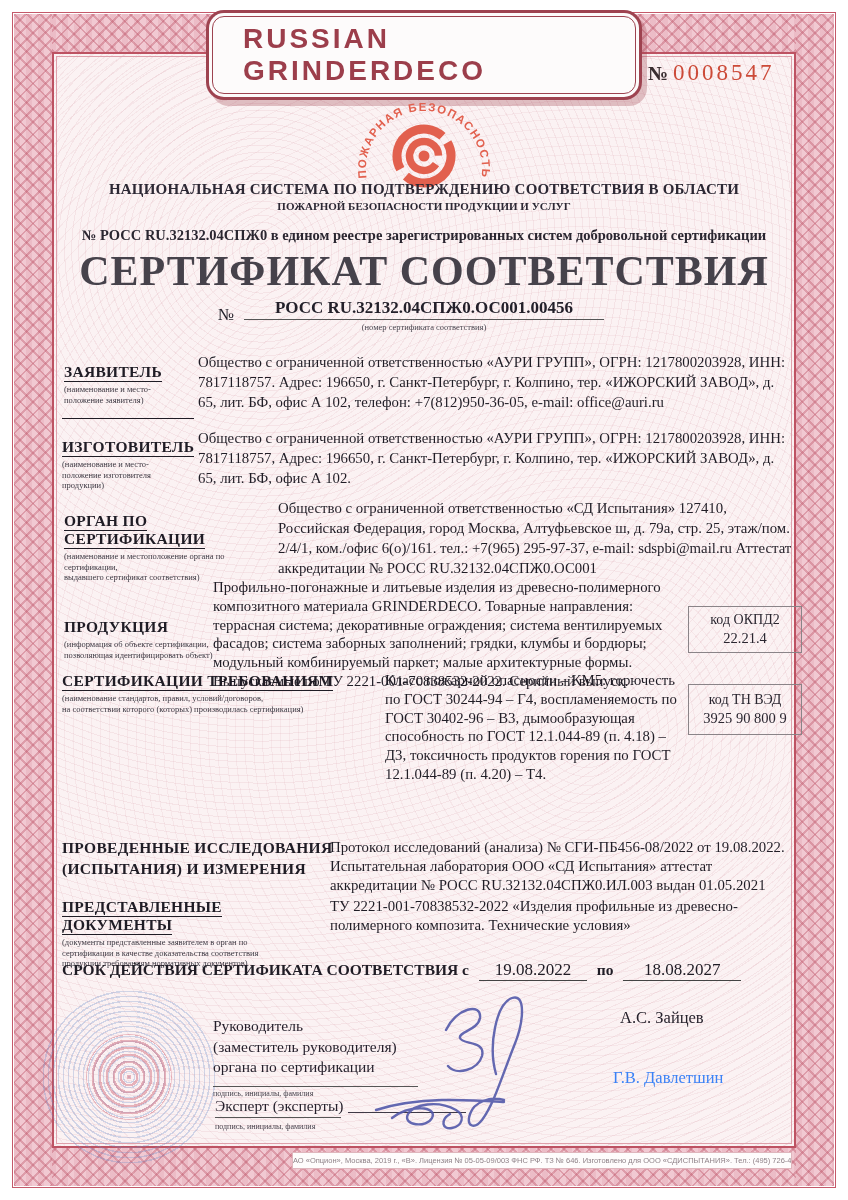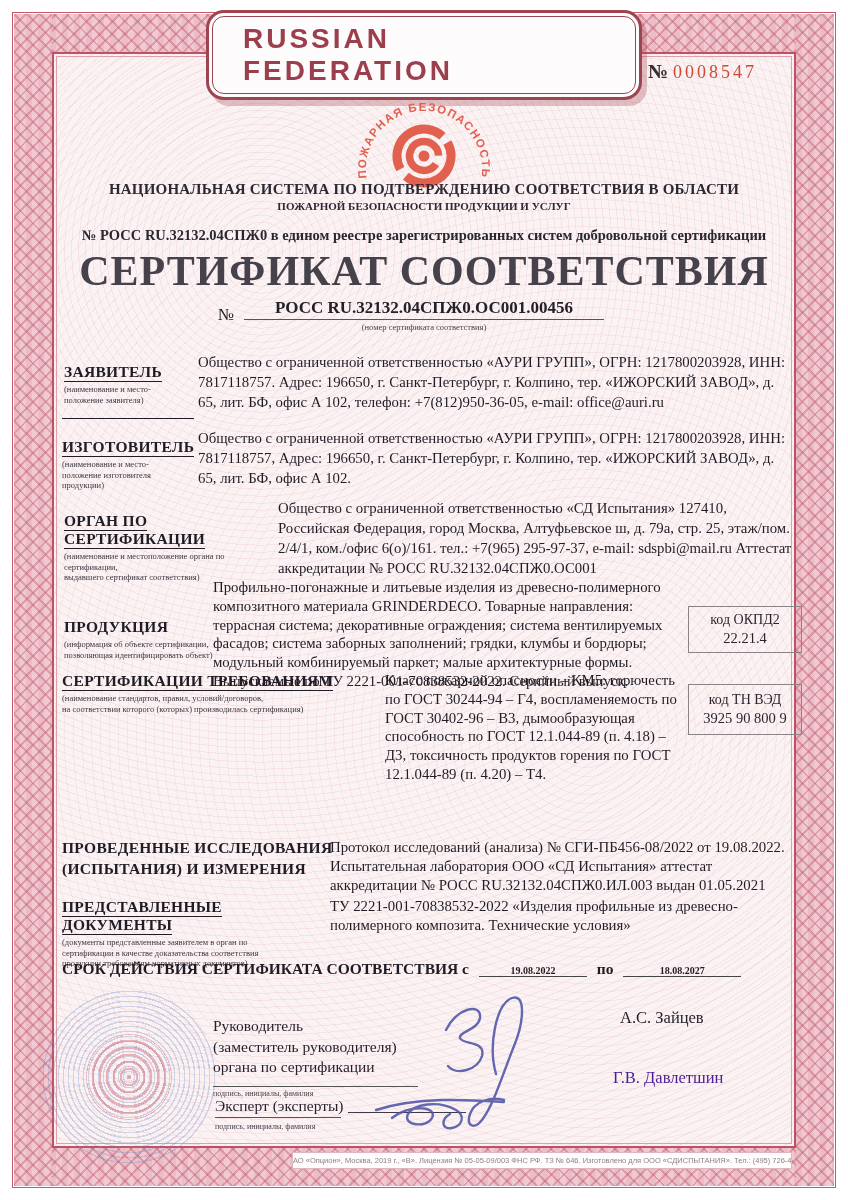--- a/index.html
+++ b/index.html
@@ -31,21 +31,21 @@
 
   
   .country-badge {
     position:absolute; top:16px; left:50%; transform:translateX(-50%);
     background:#fdfbfb; border:1px solid #9e4350; border-radius:12px;
     box-shadow:0 0 0 3px #fdfbfb, 0 0 0 6px #9e4350, 5px 6px 0 6px rgba(158,67,80,.30);
     padding:6px 30px; font-family:"Liberation Sans", sans-serif;
     font-weight:bold; font-size:28px; letter-spacing:3px; color:#9c3e4b;
   }
   .blank-no { position:absolute; top:60px; left:648px; font-size:20px; font-weight:bold; color:#3a2e31; }
-  .blank-no .digits { color:#cc4a38; letter-spacing:3px; font-weight:normal; font-size:18px; }
+  .blank-no .digits { color:#cc4a38; letter-spacing:3px; font-weight:normal; font-size:23px; }
 
   .fs-logo { position:absolute; top:84px; left:344px; }
 
   .sysline1 { position:absolute; top:181px; left:74px; width:700px; text-align:center;
               font-weight:bold; font-size:15px; color:#2c2834; letter-spacing:.2px; }
   .sysline2 { position:absolute; top:200px; left:74px; width:700px; text-align:center;
               font-weight:bold; font-size:11px; color:#2c2834; }
   .registry { position:absolute; top:227px; left:44px; width:760px; text-align:center;
               font-weight:bold; font-size:14.5px; color:#2a2630; }
 
@@ -65,39 +65,39 @@
   .sec-sub { font-size:8.5px; color:#3c3842; line-height:1.25; margin-top:3px; }
   .sec-val { font-size:14.8px; line-height:1.36; color:#201d26; }
 
   .code-box { position:absolute; left:688px; width:114px; border:1px solid #8a8488;
               text-align:center; font-size:14px; color:#2a2630; padding:5px 2px; }
   .code-box .cval { margin-top:2px; font-size:14.5px; }
 
   
   .validity { position:absolute; top:960px; left:62px; width:730px; font-weight:bold;
               font-size:15.5px; color:#1f1c25; }
-  .date-slot { display:inline-block; width:108px; text-align:center; font-weight:bold;
-               border-bottom:1px solid #444; margin:0 6px; font-size:10px; }
+  .date-slot { display:inline-block; width:108px; text-align:center; font-weight:normal;
+               border-bottom:1px solid #444; margin:0 6px; font-size:17px; }
   .date-slot.second { width:118px; }
 
   
   .stamp { position:absolute; left:40px; top:988px; width:178px; height:178px; border-radius:50%;
            background:repeating-radial-gradient(circle at 50% 50%, rgba(105,140,200,.34) 0 1.5px, rgba(0,0,0,0) 1.5px 5px);
            opacity:.85; }
   .stamp-core { position:absolute; left:46px; top:46px; width:86px; height:86px; border-radius:50%;
            background:repeating-radial-gradient(circle at 50% 50%, rgba(204,92,110,.50) 0 2.5px, rgba(0,0,0,0) 2.5px 7px); }
   .head-label { position:absolute; left:213px; top:1016px; font-size:15.5px; line-height:1.33; color:#241f2b; }
   .head-sign-line { position:absolute; left:213px; top:1086px; width:205px; border-bottom:1px solid #555; }
   .head-caption { position:absolute; left:213px; top:1089px; font-size:8px; color:#433e49; }
   .expert-label { position:absolute; left:215px; top:1097px; font-size:15.5px; color:#241f2b; }
   .expert-line { position:absolute; left:348px; top:1112px; width:118px; border-bottom:1.5px solid #3f3a46; }
   .expert-caption { position:absolute; left:215px; top:1122px; font-size:8px; color:#433e49; }
   .expert-label-underline { position:absolute; left:215px; top:1117px; width:126px; border-bottom:1px solid #555; }
   .name-head { position:absolute; left:620px; top:1008px; font-size:16.5px; color:#26222c; }
-  .name-expert { position:absolute; left:613px; top:1068px; font-size:16.5px; color:#4c1d95; }
+  .name-expert { position:absolute; left:613px; top:1068px; font-size:16.5px; color:#3b82f6; }
   .sig-svg { position:absolute; left:368px; top:978px; }
 
   
   .imprint { position:absolute; left:292px; top:1152px; width:500px; height:17px;
              background:#fefcfc; border:1px solid #dfb6bd; text-align:center;
              font-family:"Liberation Sans", sans-serif; font-size:7.5px; line-height:15px;
              color:#8f8288; overflow:hidden; white-space:nowrap; }
 </style>
 </head>
 <body>
@@ -105,21 +105,21 @@
 <div class="page">
 
   <div class="frame-outer"></div>
   <div class="band band-top"></div>
   <div class="band band-bottom"></div>
   <div class="band band-left"></div>
   <div class="band band-right"></div>
   <div class="frame-inner"></div>
 
   <div class="country-badge">
-    <span>RUSSIAN FEDERATION</span>
+    <span>RUSSIAN GRINDERDECO</span>
   </div>
 
   <div class="blank-no">
     <span>№</span>
     <span class="digits">0008547</span>
   </div>
 
   <svg class="fs-logo" width="160" height="104" viewBox="0 0 160 104">
     <defs>
       <path id="arcPath" d="M 24 100 A 58 58 0 1 1 136 100" fill="none"></path>

